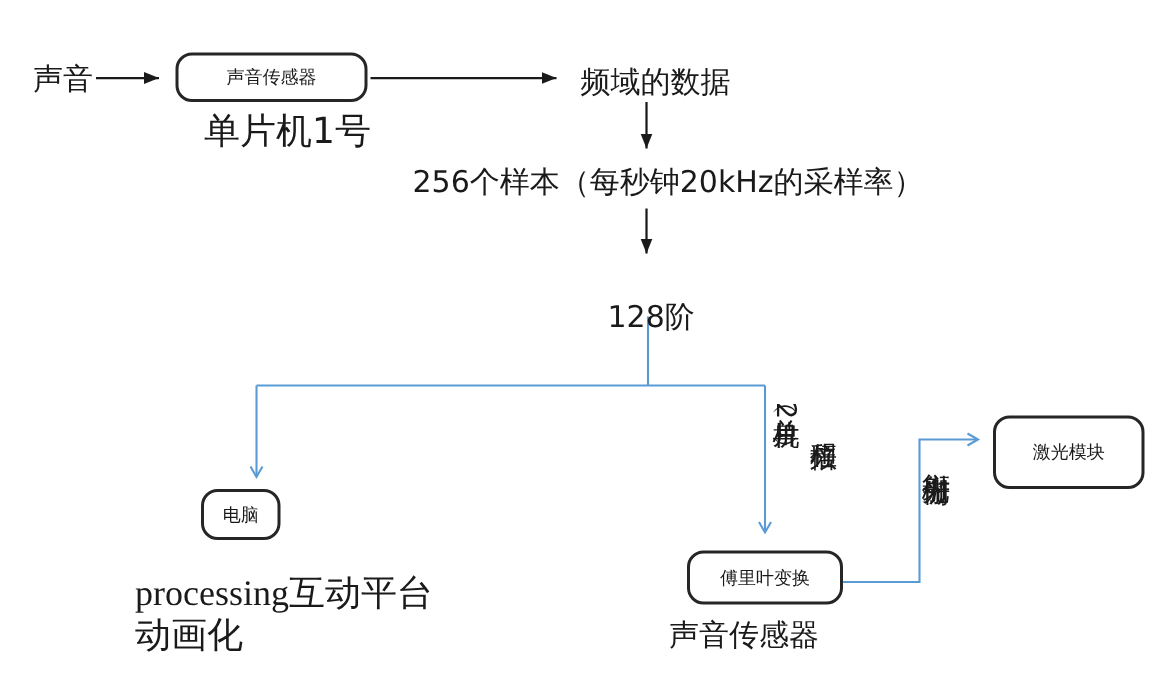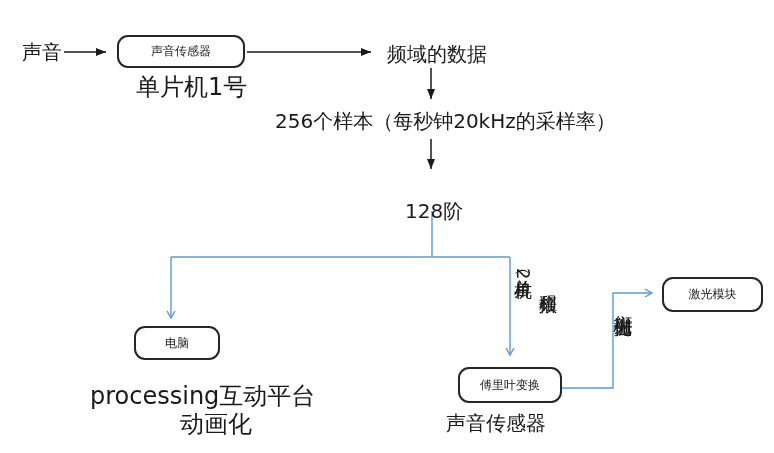--- a/index.html
+++ b/index.html
@@ -26,21 +26,21 @@
   }
   .vert{
     position:absolute;
     writing-mode:vertical-rl;
     text-orientation:mixed;
     font-size:18px;
     letter-spacing:1px;
     line-height:1.0;
     white-space:nowrap;
   }
-  .caption-center{text-align:right;white-space:nowrap;}
+  .caption-center{text-align:left;white-space:nowrap;font-family:Liberation Serif, serif;}
 </style>
 </head>
 <body>
 
 <div class="canvas">
 
   <svg class="connectors" viewBox="0 0 774 453" xmlns="http://www.w3.org/2000/svg">
     <defs>
       <marker id="mkBlack" markerWidth="11" markerHeight="9" refX="10" refY="4" orient="auto" markerUnits="userSpaceOnUse">
         <path d="M0,0 L10,4 L0,8 Z" fill="#1a1a1a"></path>
@@ -70,38 +70,38 @@
 
   <div class="lbl f19" style="left:136px;top:74px;">单片机1号</div>
 
 
   <div class="lbl f20" style="left:387px;top:43px;">频域的数据</div>
 
   <div class="lbl f20" style="left:275px;top:110px;">256个样本（每秒钟20kHz的采样率）</div>
 
   <div class="lbl f20" style="left:405px;top:184px;margin-top:16px;">128阶</div>
 
-  <div class="node" style="left:134px;top:326px;width:86px;height:34px;align-items:center;">
+  <div class="node" style="left:134px;top:326px;width:53px;height:34px;align-items:center;">
     <span>电脑</span>
   </div>
 
   <div class="lbl f19 caption-center" style="left:90px;top:383px;width:162px;">
     <div>processing互动平台</div>
     <div>动画化</div>
   </div>
 
   <div class="vert" style="left:514px;top:264px;">（单片机2）</div>
 
   <div class="vert" style="left:539px;top:280px;">倍频程</div>
 
   <div class="node" style="left:458px;top:367px;width:104px;height:36px;">
     <span>傅里叶变换</span>
   </div>
 
   <div class="lbl f20" style="left:446px;top:412px;">声音传感器</div>
 
   <div class="vert" style="left:614px;top:300px;font-size:19px;">衍射光栅</div>
 
-  <div class="node" style="left:662px;top:277px;width:101px;height:35px;">
+  <div class="node" style="left:662px;top:277px;width:101px;height:49px;">
     <span>激光模块</span>
   </div>
 
 </div>
 
 </body></html>

